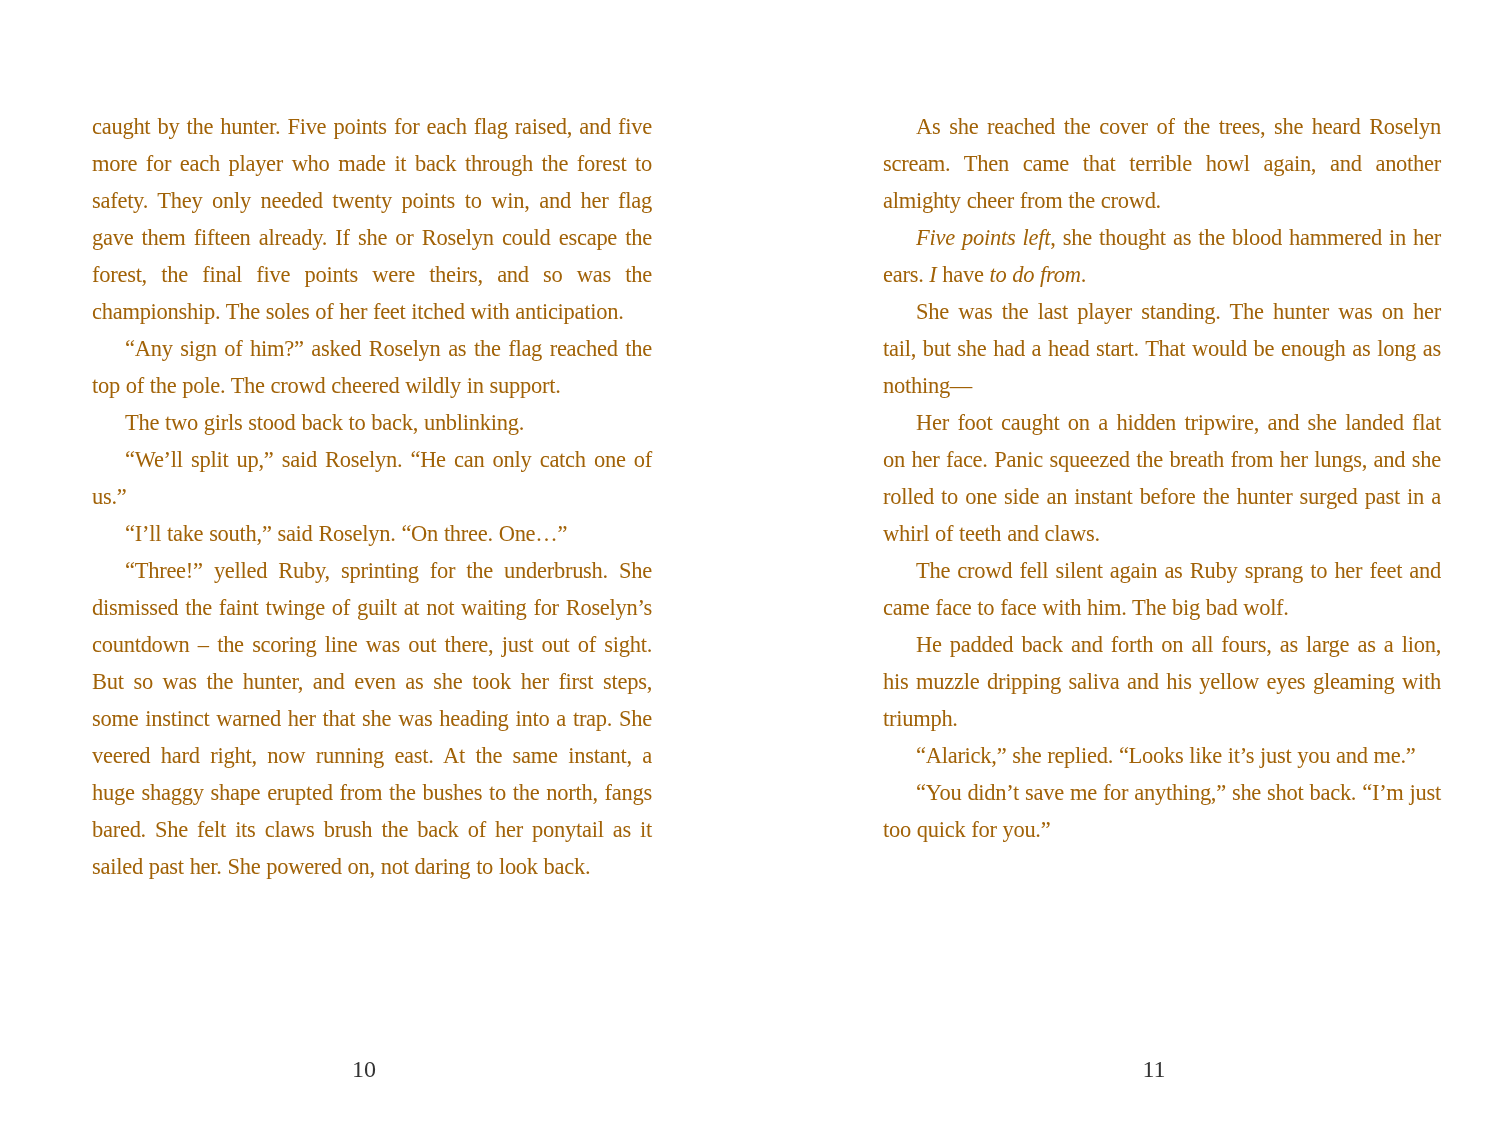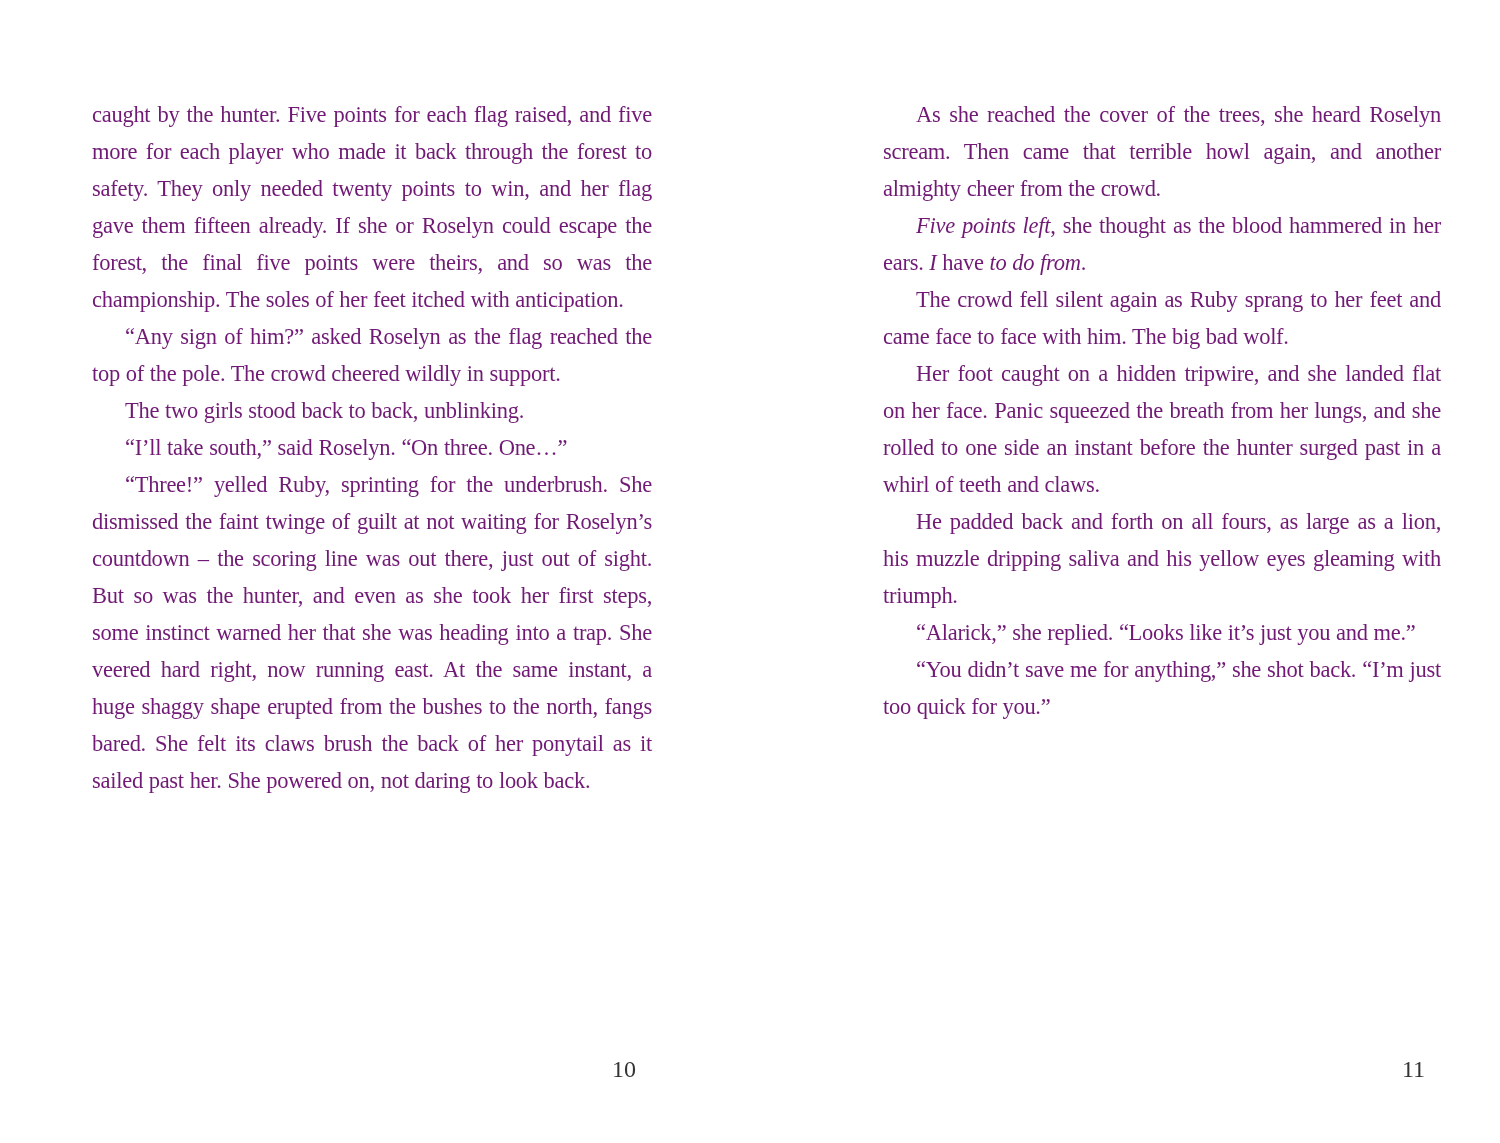--- a/index.html
+++ b/index.html
@@ -21,24 +21,24 @@
   }
   .page {
     position: absolute;
     top: 0;
     height: 1143px;
   }
   .page-left  { left: 92px;  width: 560px; }
   .page-right { left: 850px; width: 558px; margin-left: 33px; }
   .text-col {
     position: absolute;
-    top: 96px;
+    top: 108px;
     left: 0;
     right: 0;
-    color: #701a75;
+    color: #a16207;
   }
   .text-col p {
     margin: 0;
     padding: 0;
     font-size: 22.5px;
     line-height: 37px;
     text-align: justify;
     letter-spacing: -0.012em;
     word-spacing: 0.02em;
     font-kerning: normal;
@@ -47,47 +47,49 @@
     text-indent: 33px;
   }
   .text-col i {
     font-style: italic;
   }
   .page-num {
     position: absolute;
     top: 1056px;
     left: 0;
     right: 16px;
-    text-align: right;
+    text-align: center;
     font-size: 24px;
     color: #333333;
   }
 </style>
 </head>
 <body>
 
 <div class="spread">
 
   <div class="page page-left">
     <div class="text-col">
         <p><span>caught by the hunter. Five points for each flag raised, and five more for each player who made it back through the forest to safety. They only needed twenty points to win, and her flag gave them fifteen already. If she or Roselyn could escape the forest, the final five points were theirs, and so was the championship. The soles of her feet itched with anticipation.</span></p>
         <p class="indent"><span>“Any sign of him?” asked Roselyn as the flag reached the top of the pole. The crowd cheered wildly in support.</span></p>
         <p class="indent"><span>The two girls stood back to back, unblinking.</span></p>
+        <p class="indent"><span>“We’ll split up,” said Roselyn. “He can only catch one of us.”</span></p>
         <p class="indent"><span>“I’ll take south,” said Roselyn. “On three. One…”</span></p>
         <p class="indent"><span>“Three!” yelled Ruby, sprinting for the underbrush. She dismissed the faint twinge of guilt at not waiting for Roselyn’s countdown – the scoring line was out there, just out of sight. But so was the hunter, and even as she took her first steps, some instinct warned her that she was heading into a trap. She veered hard right, now running east. At the same instant, a huge shaggy shape erupted from the bushes to the north, fangs bared. She felt its claws brush the back of her ponytail as it sailed past her. She powered on, not daring to look back.</span></p>
       </div>
     <div class="page-num">10</div>
   </div>
 
   <div class="page page-right">
     <div class="text-col">
         <p class="indent"><span>As she reached the cover of the trees, she heard Roselyn scream. Then came that terrible howl again, and another almighty cheer from the crowd.</span></p>
         <p class="indent"><i>Five points left</i><span>, she thought as the blood hammered in her ears. </span><i>I</i><span> have </span><i>to do from</i><span>.</span></p>
+        <p class="indent"><span>She was the last player standing. The hunter was on her tail, but she had a head start. That would be enough as long as nothing—</span></p>
+        <p class="indent"><span>Her foot caught on a hidden tripwire, and she landed flat on her face. Panic squeezed the breath from her lungs, and she rolled to one side an instant before the hunter surged past in a whirl of teeth and claws.</span></p>
         <p class="indent"><span>The crowd fell silent again as Ruby sprang to her feet and came face to face with him. The big bad wolf.</span></p>
-        <p class="indent"><span>Her foot caught on a hidden tripwire, and she landed flat on her face. Panic squeezed the breath from her lungs, and she rolled to one side an instant before the hunter surged past in a whirl of teeth and claws.</span></p>
         <p class="indent"><span>He padded back and forth on all fours, as large as a lion, his muzzle dripping saliva and his yellow eyes gleaming with triumph.</span></p>
         <p class="indent"><span>“Alarick,” she replied. “Looks like it’s just you and me.”</span></p>
         <p class="indent"><span>“You didn’t save me for anything,” she shot back. “I’m just too quick for you.”</span></p>
       </div>
     <div class="page-num">11</div>
   </div>
 
 </div>
 
 </body></html>

